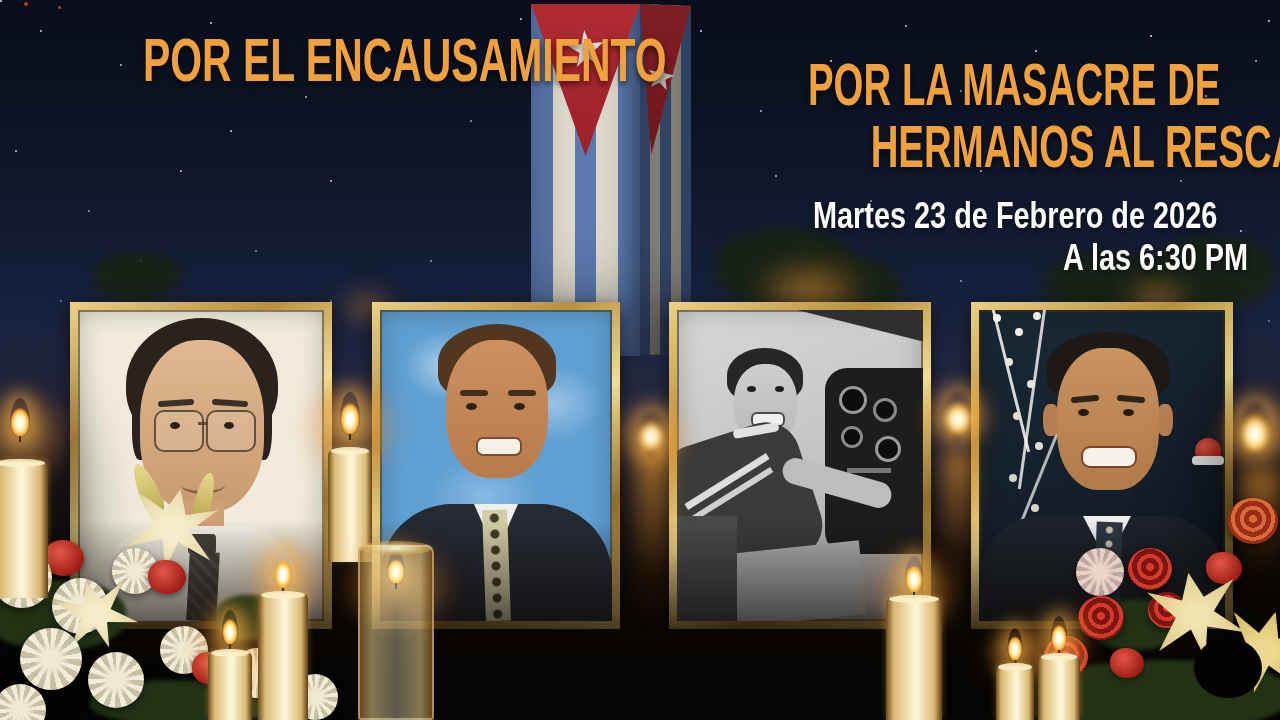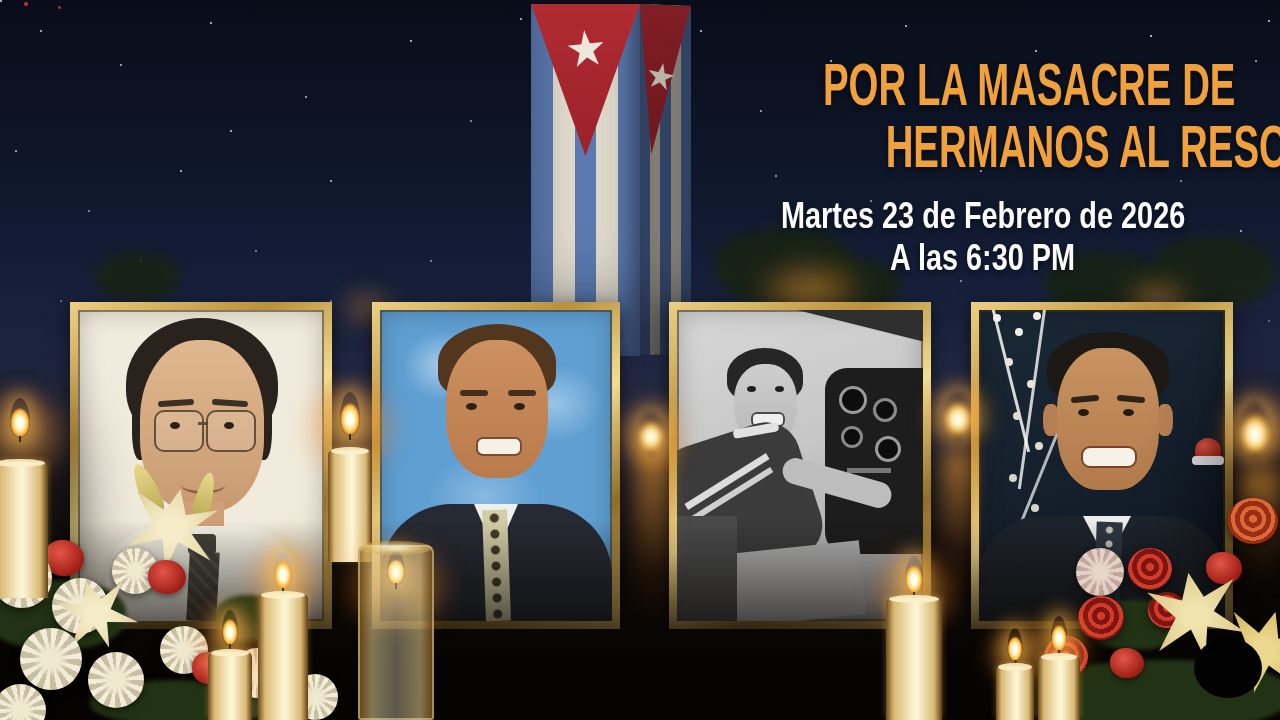--- a/index.html
+++ b/index.html
@@ -87,23 +87,23 @@
   
   .cond{display:inline-block;white-space:nowrap;transform-origin:50% 50%;}
   .tl-block{position:absolute;left:8px;top:18px;width:512px;text-align:center;z-index:9;}
   .tl-title{font-size:92px;font-weight:800;color:#fdfdfd;line-height:1;letter-spacing:1px;
     text-shadow:0 3px 10px rgba(0,0,0,.65);}
   .tl-title .cond{transform:scaleX(.62);}
   .tl-sub{font-size:62px;font-weight:800;color:#f1a13c;line-height:1.02;margin-top:10px;
     text-shadow:0 3px 8px rgba(0,0,0,.6);}
   .tl-sub .cond{transform:scaleX(.66);}
   .tr-block{position:absolute;left:692px;top:54px;width:582px;text-align:center;z-index:9;}
-  .tr-title{font-size:60px;font-weight:800;color:#f1a13c;line-height:1.04;text-shadow:0 3px 8px rgba(0,0,0,.6);margin-left:15px;}
+  .tr-title{font-size:60px;font-weight:800;color:#f1a13c;line-height:1.04;text-shadow:0 3px 8px rgba(0,0,0,.6);}
   .tr-title .cond{transform:scaleX(.64);}
-  .tr-date{font-size:37px;font-weight:700;color:#fbfbfb;margin-top:16px;line-height:1.15;text-shadow:0 2px 7px rgba(0,0,0,.6);}
+  .tr-date{font-size:37px;font-weight:700;color:#fbfbfb;margin-top:16px;line-height:1.15;text-shadow:0 2px 7px rgba(0,0,0,.6);text-align:right;}
   .tr-date .cond{transform:scaleX(.78);}
   .footer-text{position:absolute;left:0;top:642px;width:1280px;text-align:center;z-index:9;
     font-size:37px;font-weight:700;color:#c8c8c8;text-shadow:0 2px 6px rgba(0,0,0,.8);}
   .footer-text .cond{transform:scaleX(.70);}
   .black-dot{position:absolute;left:1194px;top:638px;width:68px;height:60px;border-radius:50%;background:#020202;z-index:10;}
   .z2{z-index:2;}.z4{z-index:4;}.z5{z-index:5;}.z6{z-index:6;}.z7{z-index:7;}.z8{z-index:8;}
 </style>
 </head>
 <body>
 
@@ -321,20 +321,21 @@
     <div class="cbody" style="top:40px;"></div>
   </div>
 
   <div class="candle z8 blurred" style="left:1238px;top:402px;width:34px;height:60px;">
     <div class="cglow" style="left:-34px;top:-26px;width:110px;height:110px;"></div>
     <div class="flame" style="top:0;width:30px;height:52px;"></div>
   </div>
 
   <div class="tl-block">
     <div class="tl-sub">
+      <div><span class="cond">POR EL ENCAUSAMIENTO</span></div>
     </div>
   </div>
 
   <div class="tr-block">
     <div class="tr-title">
       <div><span class="cond">POR LA MASACRE DE</span></div>
       <div><span class="cond">HERMANOS AL RESCATE DE 1996</span></div>
     </div>
     <div class="tr-date">
       <div><span class="cond">Martes 23 de Febrero de 2026</span></div>

